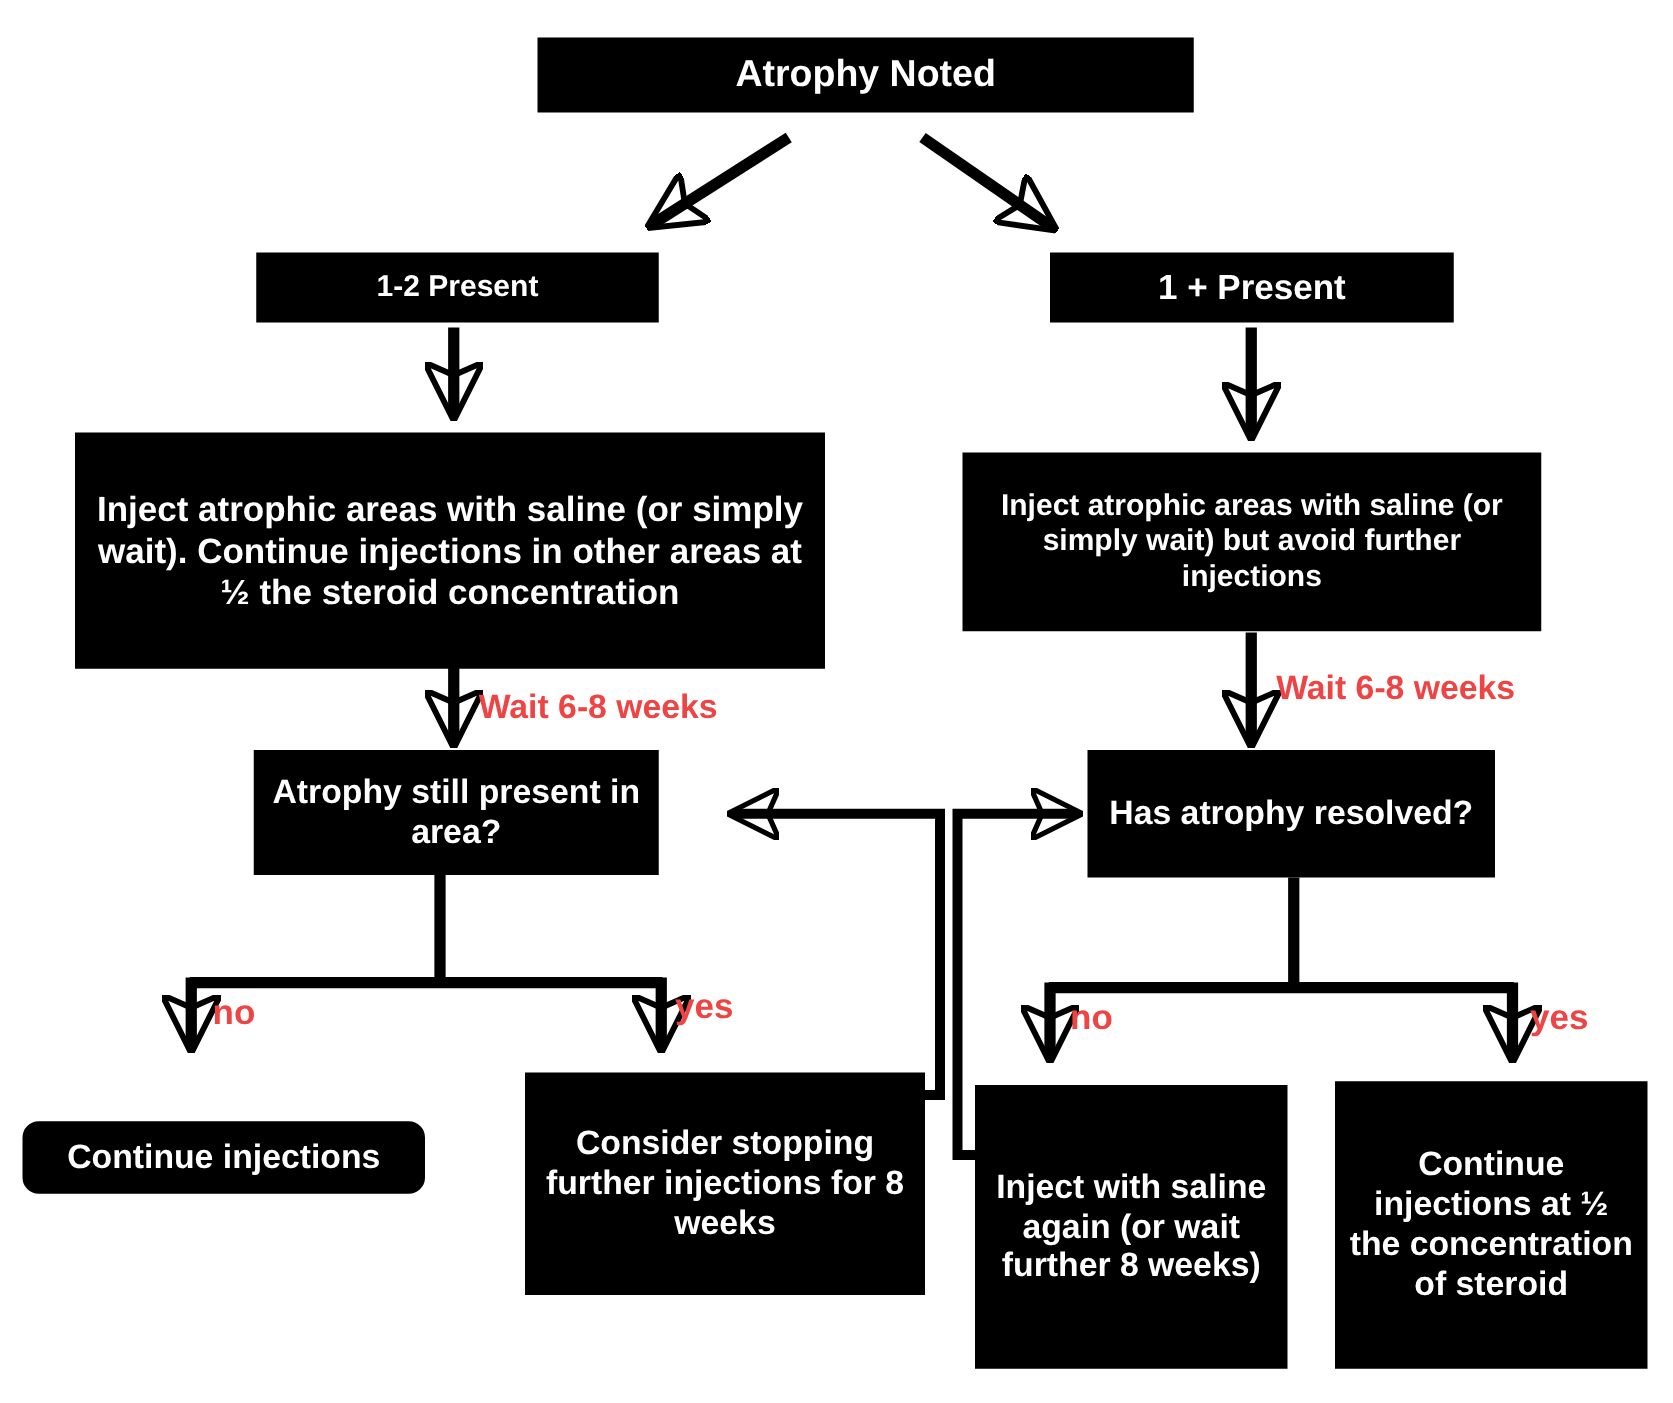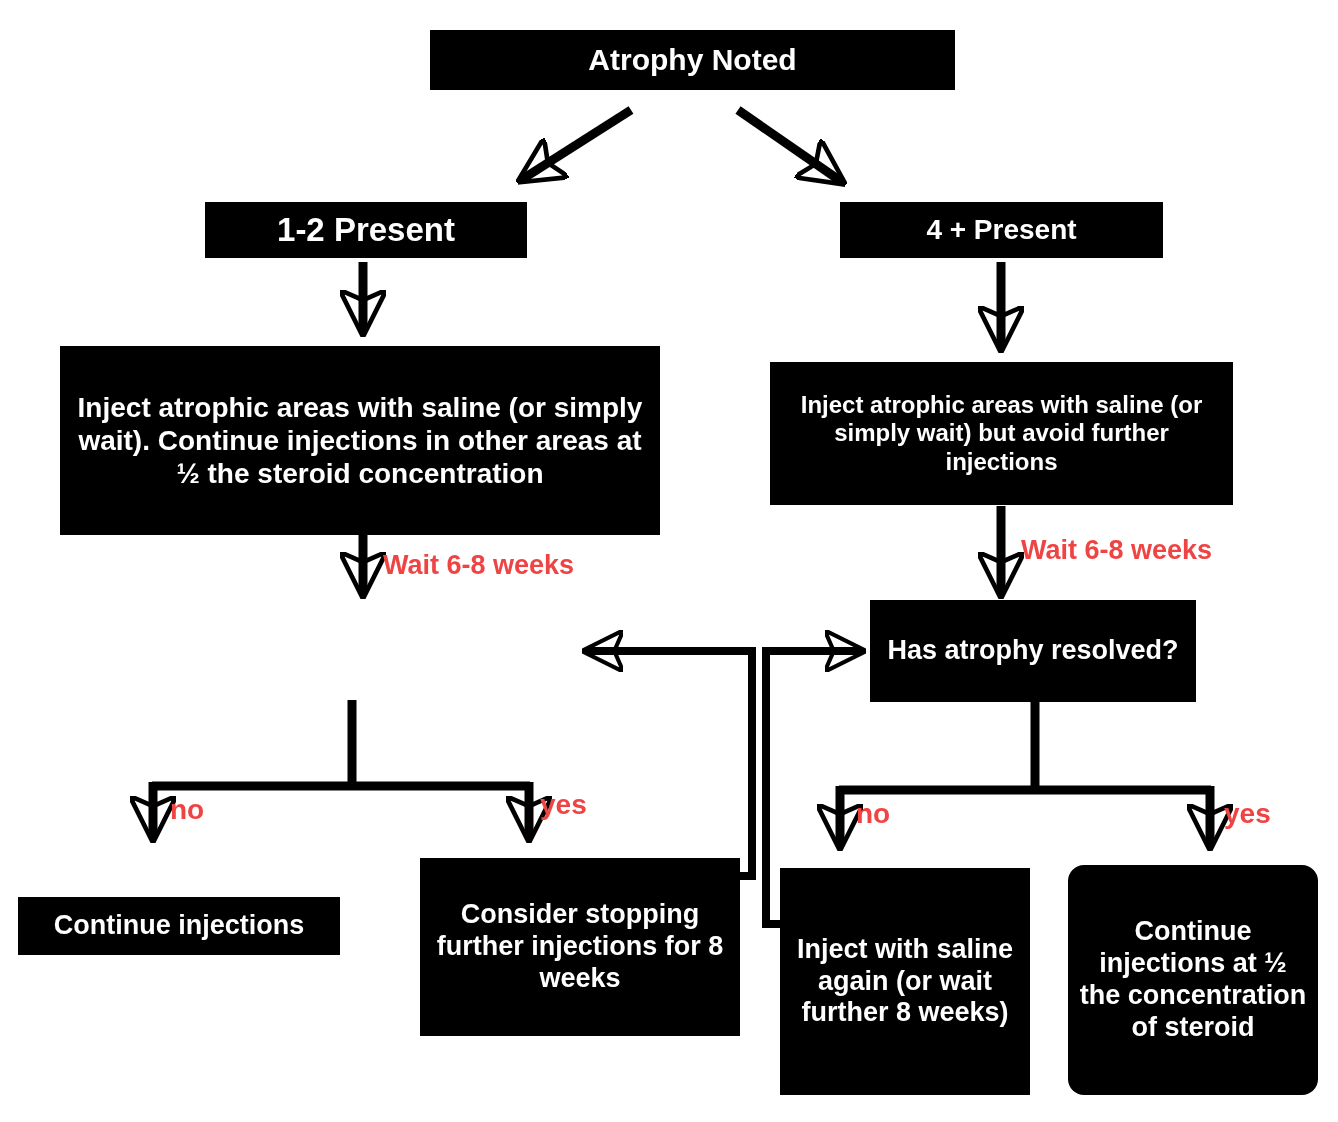--- a/index.html
+++ b/index.html
@@ -93,54 +93,57 @@
 
     <path d="M 740 876 L 752 876 L 752 651 L 586 651" stroke-width="8" marker-end="url(#arrow)"></path>
 
     <path d="M 782 924 L 766 924 L 766 651 L 862 651" stroke-width="8" marker-end="url(#arrow)"></path>
   </svg>
 
   <div class="node" style="left:430px; top:30px; width:525px; height:60px; font-size:30px;">
     <span class="txt">Atrophy Noted</span>
   </div>
 
-  <div class="node" style="left:205px; top:202px; width:322px; height:56px; font-size:33px;">
+  <div class="node" style="left:205px; top:202px; width:322px; height:56px; font-size:24px;">
     <span class="txt">1-2 Present</span>
   </div>
 
   <div class="node" style="left:840px; top:202px; width:323px; height:56px; font-size:28px;">
-    <span class="txt">4 + Present</span>
+    <span class="txt">1 + Present</span>
   </div>
 
   <div class="node" style="left:60px; top:346px; width:600px; height:189px; font-size:28px;">
     <span class="txt">Inject atrophic areas with saline (or simply wait). Continue injections in other areas at ½ the steroid concentration</span>
   </div>
 
   <div class="node" style="left:770px; top:362px; width:463px; height:143px; font-size:24px;">
     <span class="txt">Inject atrophic areas with saline (or simply wait) but avoid further injections</span>
   </div>
 
+  <div class="node" style="left:203px; top:600px; width:324px; height:100px; font-size:27px;">
+    <span class="txt">Atrophy still present in area?</span>
+  </div>
 
   <div class="node" style="left:870px; top:600px; width:326px; height:102px; font-size:27px;">
     <span class="txt">Has atrophy resolved?</span>
   </div>
 
-  <div class="node" style="left:18px; top:897px; width:322px; height:58px; font-size:27px;">
+  <div class="node" style="left:18px; top:897px; width:322px; height:58px; font-size:27px;border-radius:13px;">
     <span class="txt">Continue injections</span>
   </div>
 
   <div class="node" style="left:420px; top:858px; width:320px; height:178px; font-size:27px;">
     <span class="txt">Consider stopping further injections for 8 weeks</span>
   </div>
 
   <div class="node" style="left:780px; top:868px; width:250px; height:227px; font-size:27px;">
     <span class="txt">Inject with saline again (or wait further 8 weeks)</span>
   </div>
 
-  <div class="node" style="left:1068px; top:865px; width:250px; height:230px; font-size:27px;border-radius:16px;">
+  <div class="node" style="left:1068px; top:865px; width:250px; height:230px; font-size:27px;">
     <span class="txt">Continue injections at ½ the concentration of steroid</span>
   </div>
 
   <div class="edge-label" style="left:383px; top:552px; font-size:27px;">Wait 6-8 weeks</div>
 
   <div class="edge-label" style="left:1021px; top:537px; font-size:27px;">Wait 6-8 weeks</div>
 
   <div class="edge-label" style="left:170px; top:796px; font-size:28px;">no</div>
 
   <div class="edge-label" style="left:540px; top:791px; font-size:28px;">yes</div>

